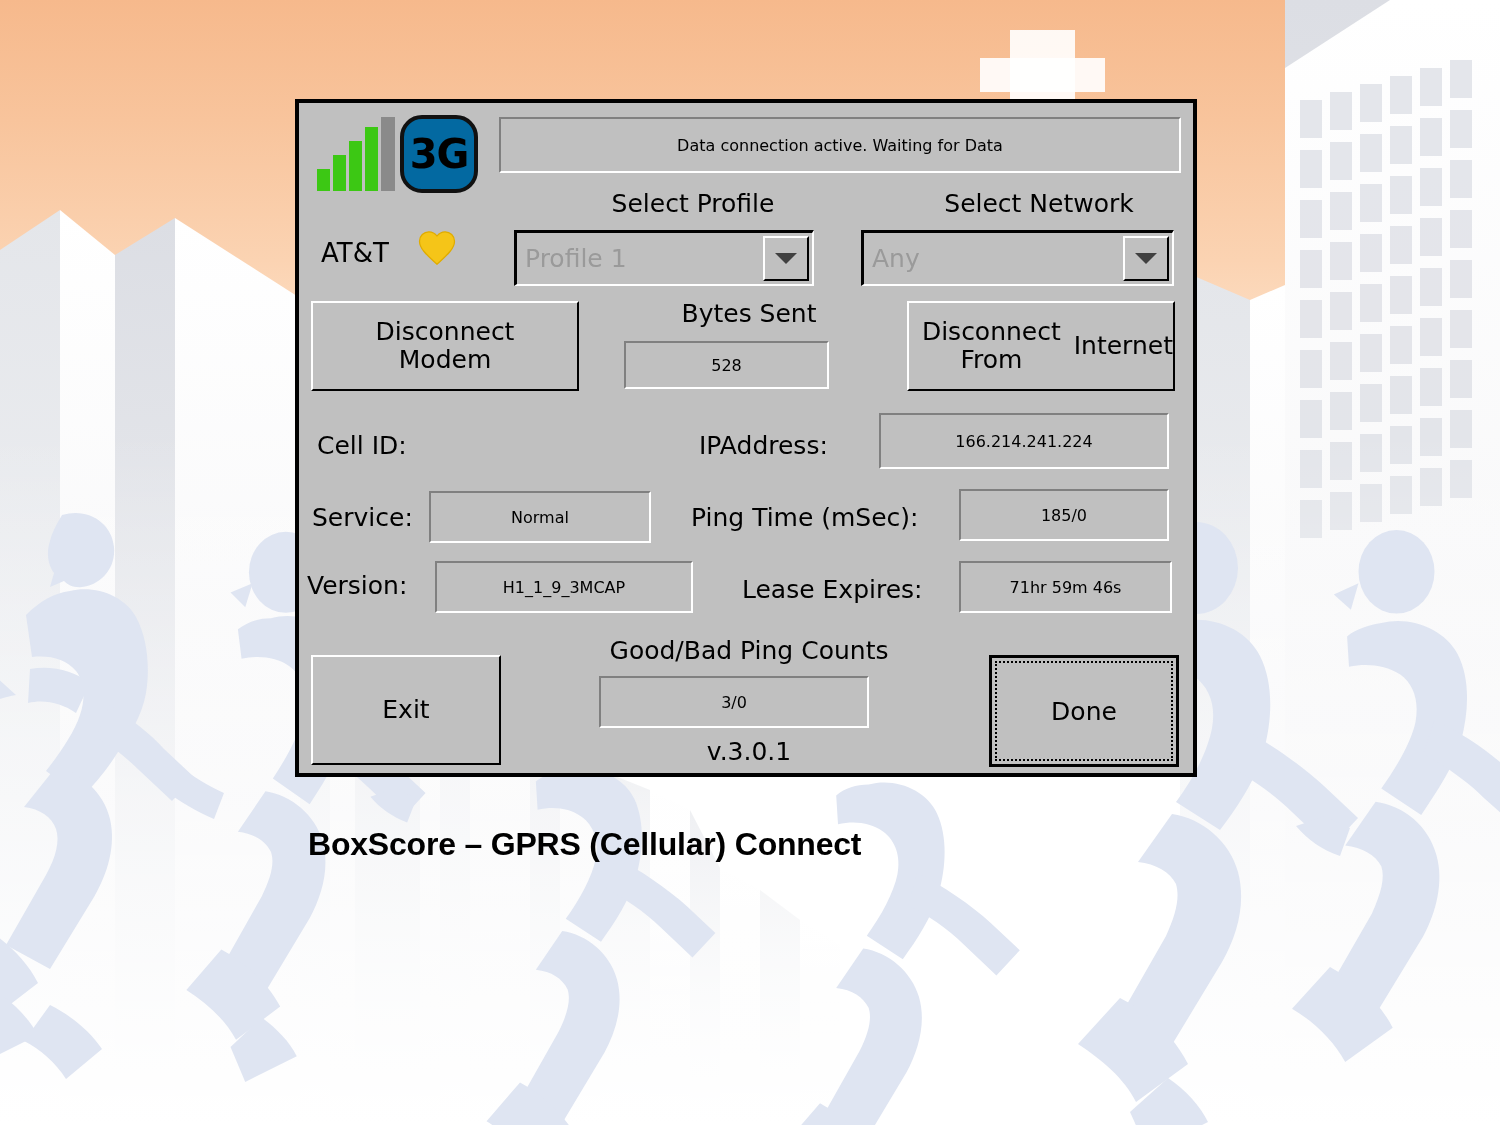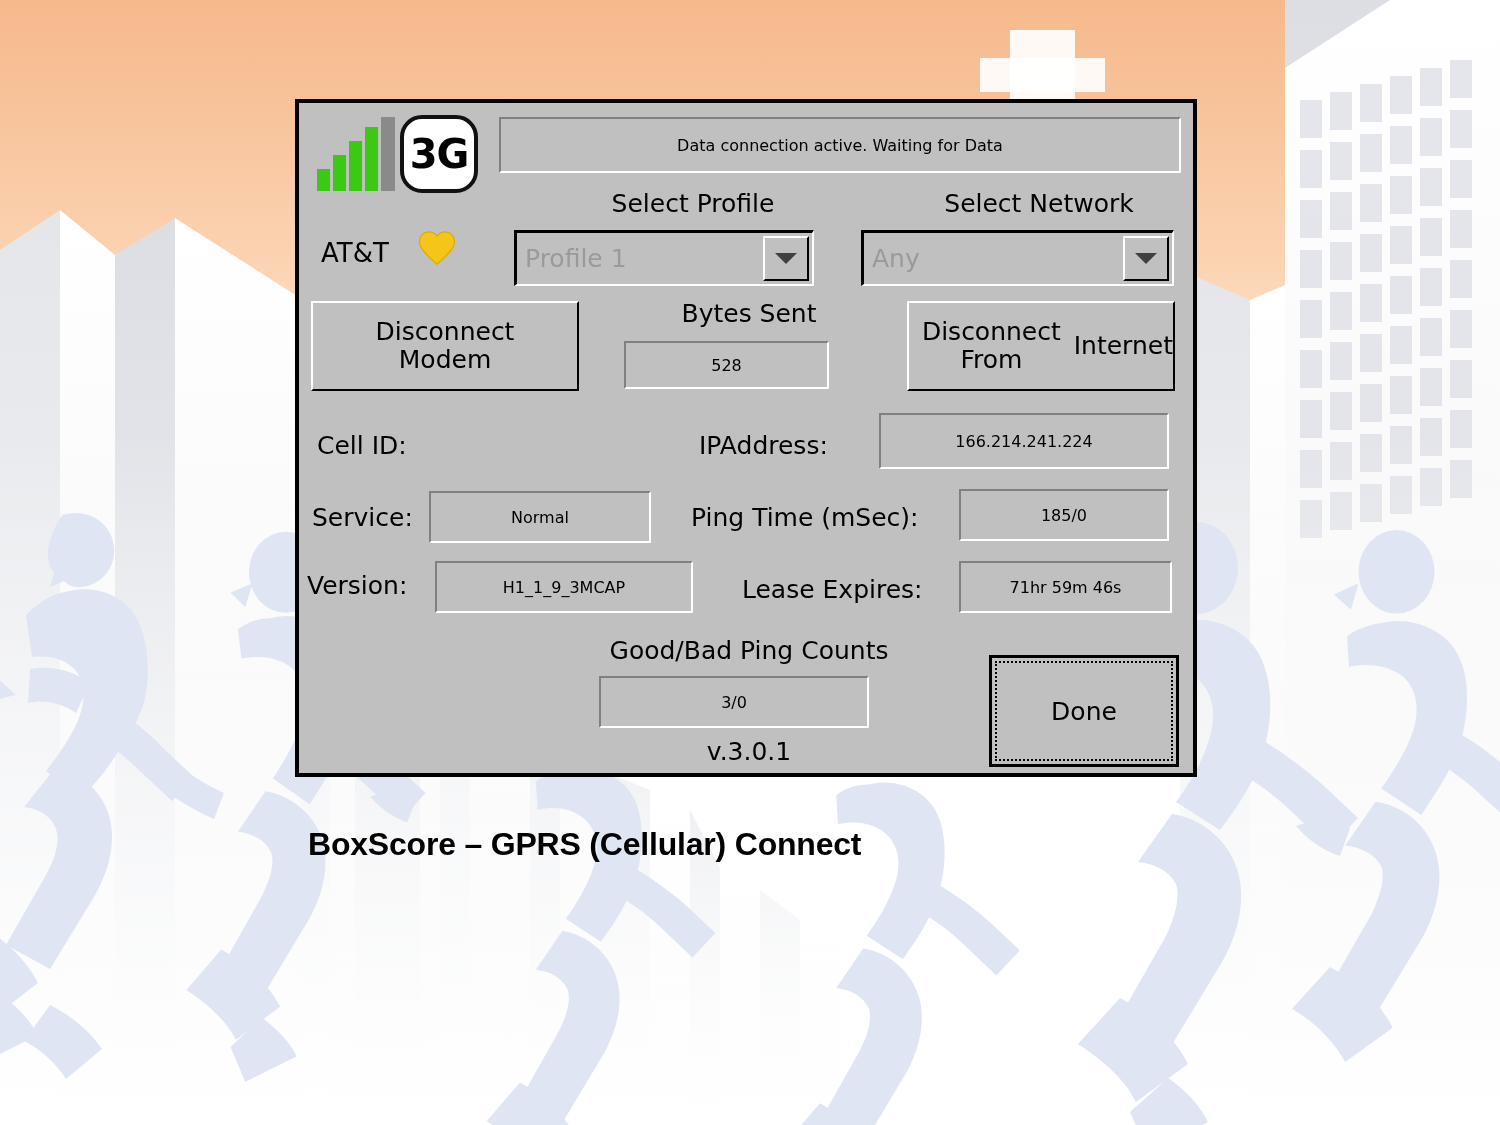--- a/index.html
+++ b/index.html
@@ -83,21 +83,21 @@
 
   
   #sig { position: absolute; left: 18px; top: 14px; width: 78px; height: 74px; }
   .bar { position: absolute; bottom: 0; width: 13px; background: #3cc814; }
   .bar.gray { background: #8a8a8a; }
 
   
   #badge {
     position: absolute; left: 101px; top: 12px;
     width: 78px; height: 78px;
-    background: #ffffff;
+    background: #0369a1;
     border: 4px solid #111;
     border-radius: 22px;
     box-sizing: border-box;
     display: flex; align-items: center; justify-content: center;
     font-size: 40px; font-weight: bold; color: #000;
     letter-spacing: -1px;
     font-family: "DejaVu Sans", sans-serif;
   }
 
   #carrier { position:absolute; left:22px; top:135px; font-size:26px; color:#000; }
@@ -437,20 +437,21 @@
     <div class="fld sunken" style="left:660px; top:458px; width:213px; height:52px;">
       <span>71hr 59m 46s</span>
     </div>
 
     <div class="lbl" style="left:265px; top:528px; width:370px; height:38px; justify-content:center;">Good/Bad Ping Counts</div>
     <div class="fld sunken" style="left:300px; top:573px; width:270px; height:52px;">
       <span>3/0</span>
     </div>
     <div class="lbl" style="left:265px; top:629px; width:370px; height:38px; justify-content:center;">v.3.0.1</div>
 
+    <div class="btn raised" style="left:12px; top:552px; width:190px; height:110px;">Exit</div>
 
     <div id="done-wrap" style="left:690px; top:552px; width:190px; height:112px;">
       <div id="done-inner">Done</div>
     </div>
 
   </div>
 
   <div id="caption">BoxScore – GPRS (Cellular) Connect</div>
 
 </div>

